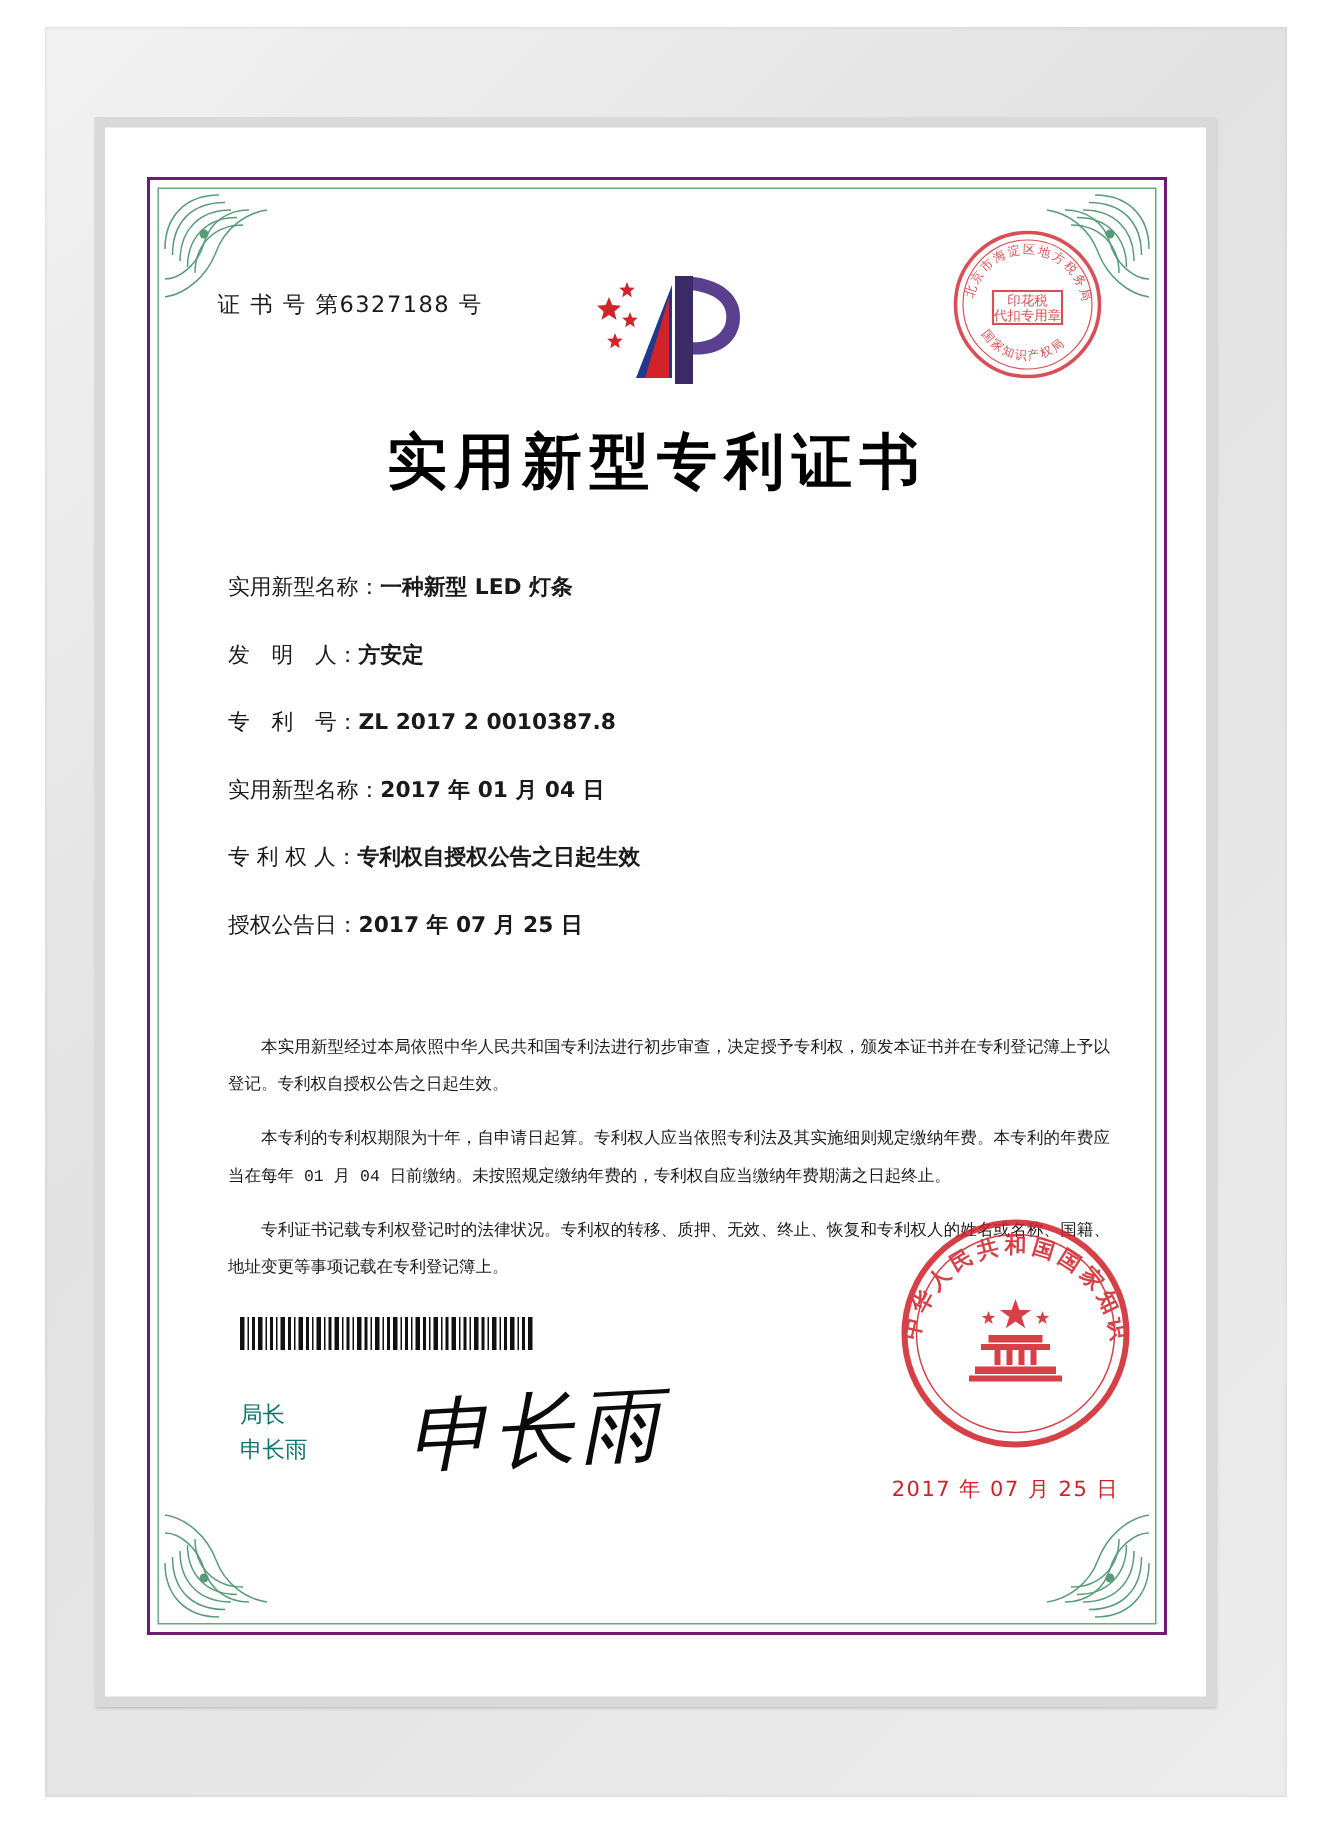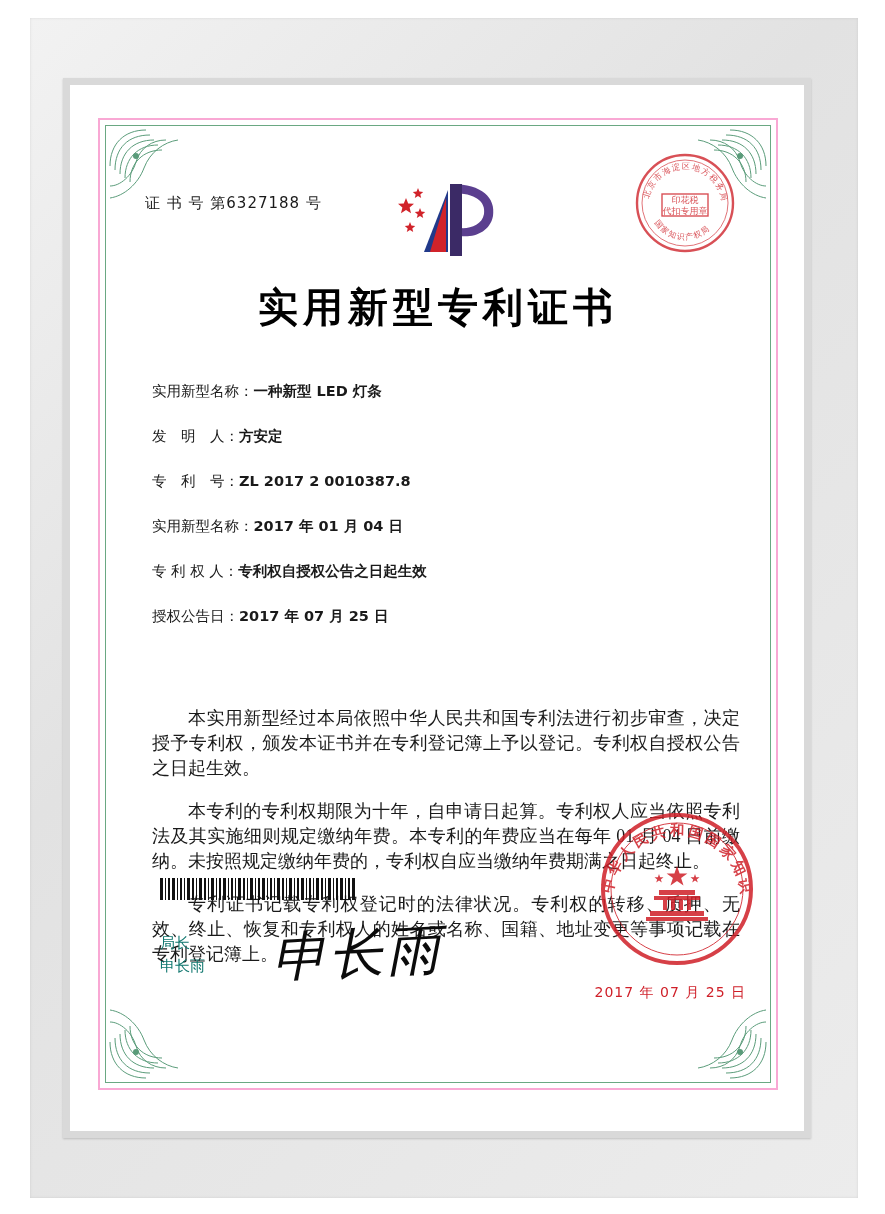--- a/index.html
+++ b/index.html
@@ -42,21 +42,21 @@
     width: 734px; height: 1046px;
     background: #ffffff;
   }
 
   
   .cert {
     position: absolute;
     left: 98px; top: 118px;
     width: 680px; height: 972px;
     background: #ffffff;
-    border: 2px solid #f9a8d4;
+    border: 2px solid #701a75;
     box-sizing: border-box;
   }
   .cert-inner-line {
     position: absolute;
     left: 5px; top: 5px;
     right: 5px; bottom: 5px;
     border: 1px solid #6aa882;
     pointer-events: none;
   }
   
@@ -115,26 +115,26 @@
   .field-row {
     margin-bottom: 26px;
     white-space: nowrap;
   }
   .field-label { display: inline; }
   .field-value { display: inline; font-weight: bold; }
 
   
   .paras {
     position: absolute;
-    left: 52px; top: 568px;
+    left: 52px; top: 556px;
     width: 588px;
-    font-size: 18px;
+    font-size: 11px;
     line-height: 25px;
     color: #1a1a1a;
-    font-family: Liberation Serif, serif;
+    font-family: Liberation Mono, monospace;
     text-align: justify;
   }
   .para { text-indent: 2em; margin-bottom: 4px; }
 
   
   .barcode {
     position: absolute;
     left: 60px; top: 758px;
     width: 198px; height: 22px;
   }

